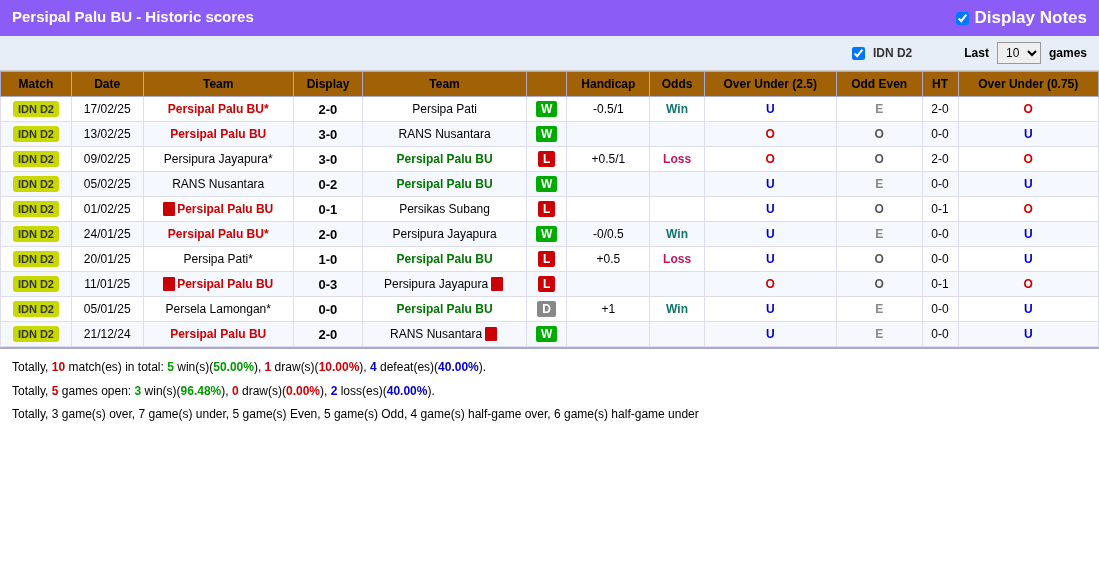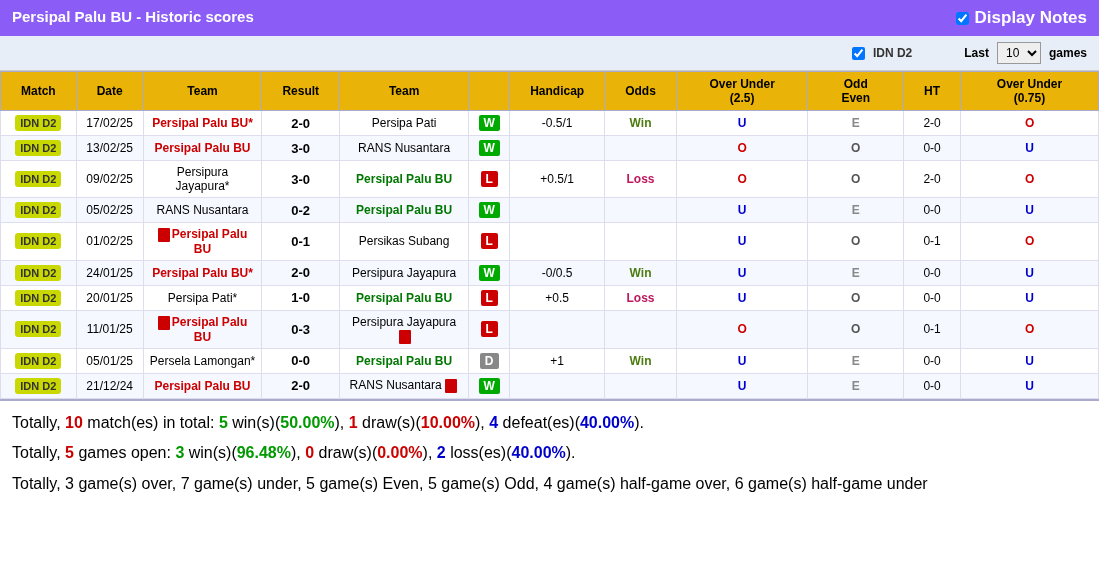--- a/index.html
+++ b/index.html
@@ -47,23 +47,23 @@
       padding: 2px 4px;
       font-size: 12px;
       border: 1px solid #999;
     }
 
     table {
       width: 100%;
       border-collapse: collapse;
     }
     thead tr th {
-      background: #eab308;
+      background: #a16207;
       border: 1px solid #aac;
-      padding: 5px 20px;
+      padding: 5px 6px;
       text-align: center;
       font-weight: bold;
       font-size: 12px;
     }
     tbody tr td {
       border: 1px solid #dde;
       padding: 4px 5px;
       text-align: center;
       font-size: 12px;
     }
@@ -85,28 +85,28 @@
 
     .result-w { background: #00aa00; color: #fff; font-weight: bold; padding: 1px 5px; border-radius: 2px; }
     .result-l { background: #cc0000; color: #fff; font-weight: bold; padding: 1px 5px; border-radius: 2px; }
     .result-d { background: #888; color: #fff; font-weight: bold; padding: 1px 5px; border-radius: 2px; }
 
     .ou-o { color: #cc0000; font-weight: bold; }
     .ou-u { color: #0000cc; font-weight: bold; }
     .oe-e { color: #888; font-weight: bold; }
     .oe-o { color: #555; font-weight: bold; }
 
-    .odds-win { color: #4d7c0f; font-weight: bold; }
+    .odds-win { color: #0f766e; font-weight: bold; }
     .odds-loss { color: #be185d; font-weight: bold; }
 
     .red-card { display: inline-block; background: #cc0000; color: #fff; font-size: 9px; width: 12px; height: 14px; border-radius: 1px; vertical-align: middle; margin-right: 2px; }
 
     .summary {
       padding: 8px 12px;
-      font-size: 16px;
+      font-size: 12px;
       line-height: 1.8;
       border-top: 2px solid #aac;
     }
     .summary-line { margin-bottom: 2px; }
     .num-total { color: #cc0000; font-weight: bold; }
     .num-win { color: #009900; font-weight: bold; }
     .num-draw { color: #cc0000; font-weight: bold; }
     .num-loss { color: #0000cc; font-weight: bold; }
     .pct-win { color: #009900; font-weight: bold; }
     .pct-draw { color: #cc0000; font-weight: bold; }
@@ -138,21 +138,21 @@
   </select>
   <span style="font-weight:bold;">games</span>
 </div>
 
 <table>
   <thead>
     <tr>
       <th>Match</th>
       <th>Date</th>
       <th>Team</th>
-      <th>Result</th>
+      <th>Display</th>
       <th>Team</th>
       <th></th>
       <th>Handicap</th>
       <th>Odds</th>
       <th>Over Under (2.5)</th>
       <th>Odd Even</th>
       <th>HT</th>
       <th>Over Under (0.75)</th>
     </tr>
   </thead>

